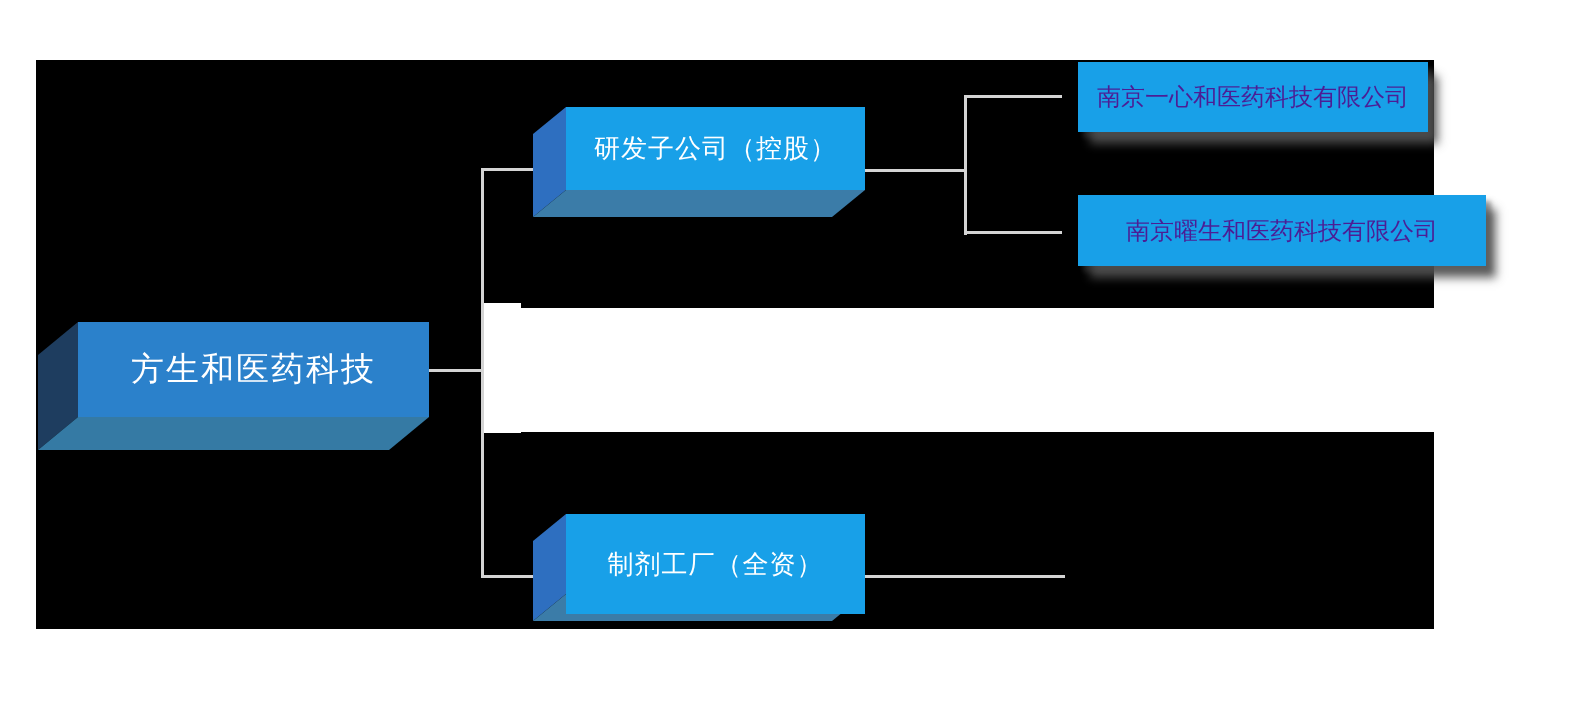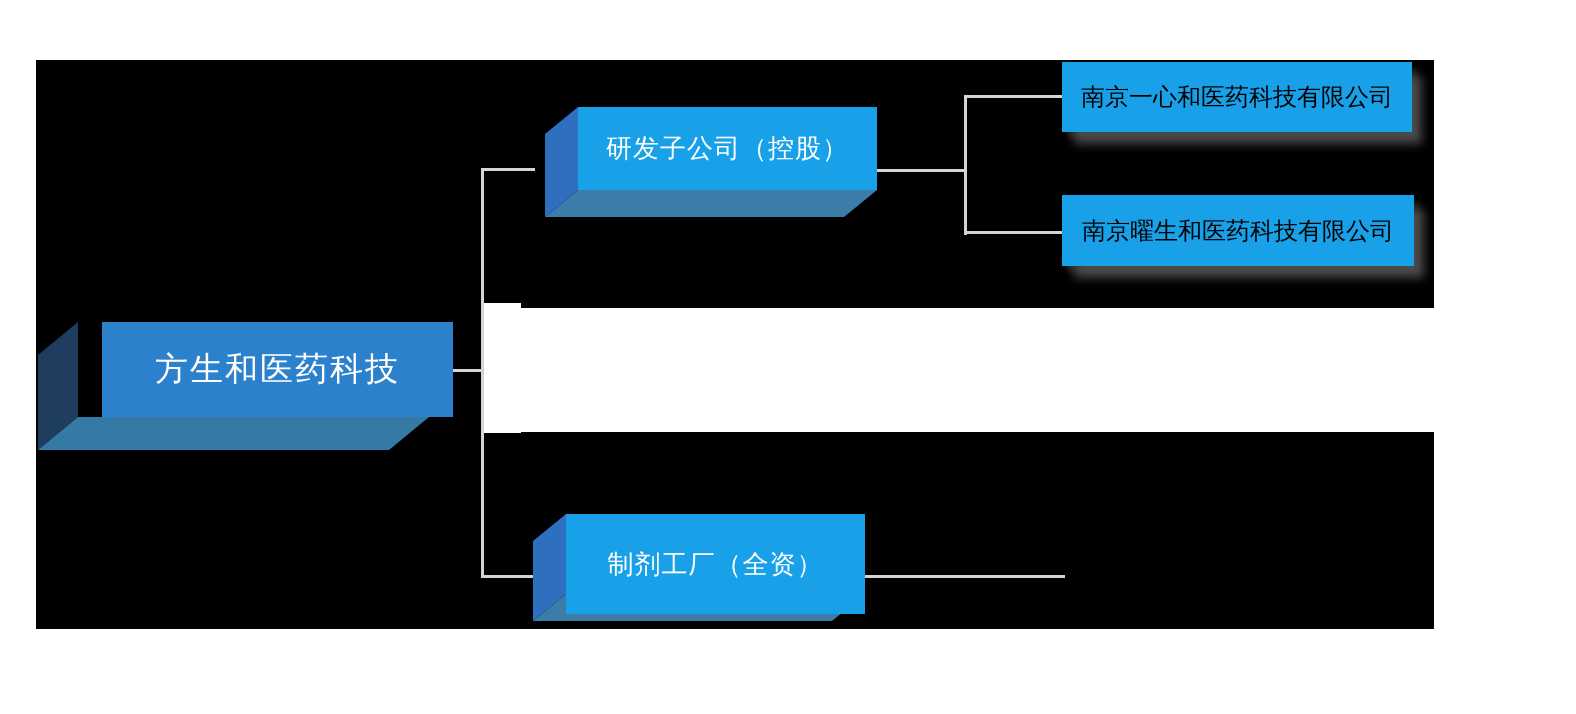--- a/index.html
+++ b/index.html
@@ -40,25 +40,25 @@
     clip-path: polygon(40px 0, 0 33px, 0 128px, 40px 95px);
   }
   .root-bottom {
     left: 0; top: 0; width: 391px; height: 128px;
     background: #357aa4;
     clip-path: polygon(40px 95px, 391px 95px, 351px 128px, 0 128px);
   }
   .root-front {
     left: 40px; top: 0; width: 351px; height: 95px;
     background: #2b81cb;
-    font-size: 33px; letter-spacing: 2px; margin-left: 24px;
+    font-size: 33px; letter-spacing: 2px;
   }
   
   .branch-node { width: 332px; height: 110px; }
-  .branch-top { left: 533px; top: 107px; margin-left: 12px; }
+  .branch-top { left: 533px; top: 107px; }
   .branch-bot { left: 533px; top: 514px; height: 107px; }
   .branch-side {
     left: 0; top: 0; width: 33px; height: 110px;
     background: #2e6fc0;
     clip-path: polygon(33px 0, 0 27px, 0 110px, 33px 83px);
   }
   .branch-bottomface {
     left: 0; top: 0; width: 332px; height: 110px;
     background: #3b7ca8;
     clip-path: polygon(33px 83px, 332px 83px, 299px 110px, 0 110px);
@@ -68,25 +68,26 @@
   .branch-front {
     left: 33px; top: 0; width: 299px; height: 83px;
     background: #18a0e8;
     font-size: 26px; letter-spacing: 1px;
   }
   .branch-bot .branch-front { height: 100px; }
   
   .leaf {
     background: #18a0e8;
     display: flex; align-items: center; justify-content: center;
-    color: #000000; white-space: nowrap;
+    color: #4c1d95; white-space: nowrap;
     box-shadow: 11px 13px 9px -1px rgba(82,82,82,0.85), 5px 6px 5px rgba(60,60,60,0.5);
+    margin-left: 16px;
   }
   .leaf-a { left: 1062px; top: 62px; width: 350px; height: 70px; font-size: 24px; }
-  .leaf-b { left: 1062px; top: 195px; width: 352px; height: 71px; font-size: 24px; }
+  .leaf-b { left: 1062px; top: 195px; width: 408px; height: 71px; font-size: 24px; }
   .leaf-c { left: 1065px; top: 534px; width: 300px; height: 69px; font-size: 23px; }
 </style>
 </head>
 <body>
 
 <div class="canvas">
 
   <div class="abs black-panel"></div>
   <div class="abs white-band-notch"></div>
   <div class="abs white-band"></div>

